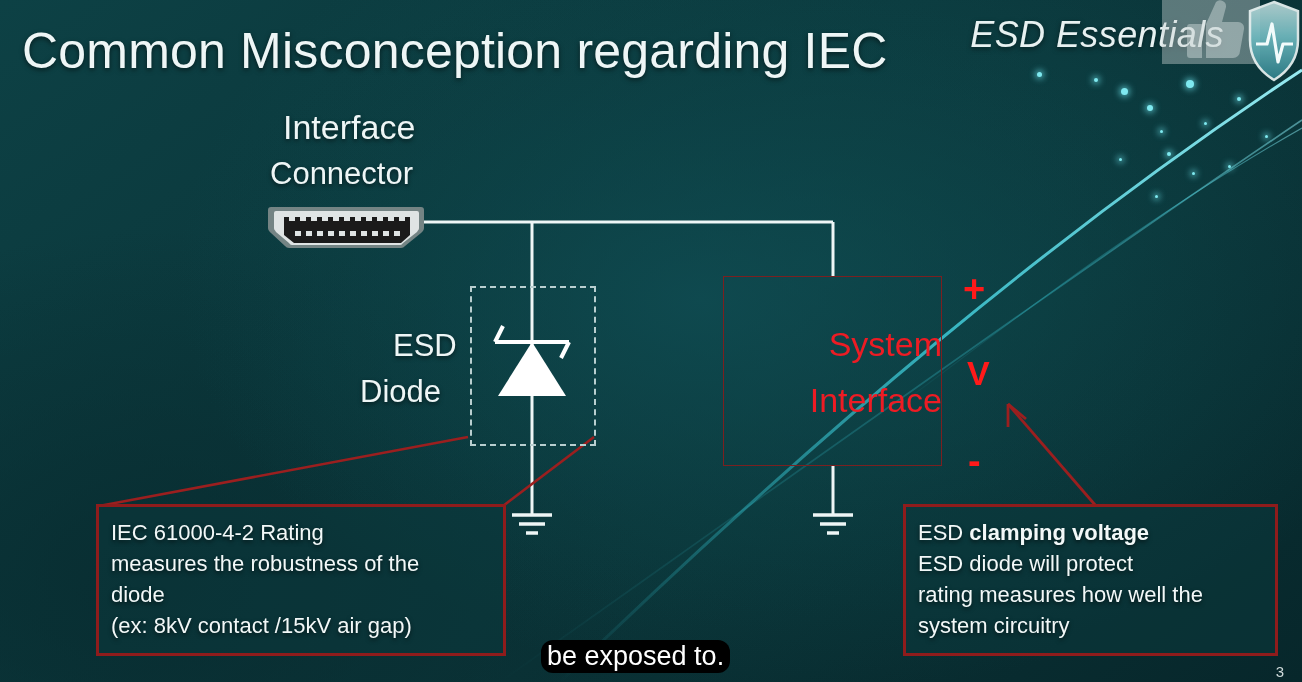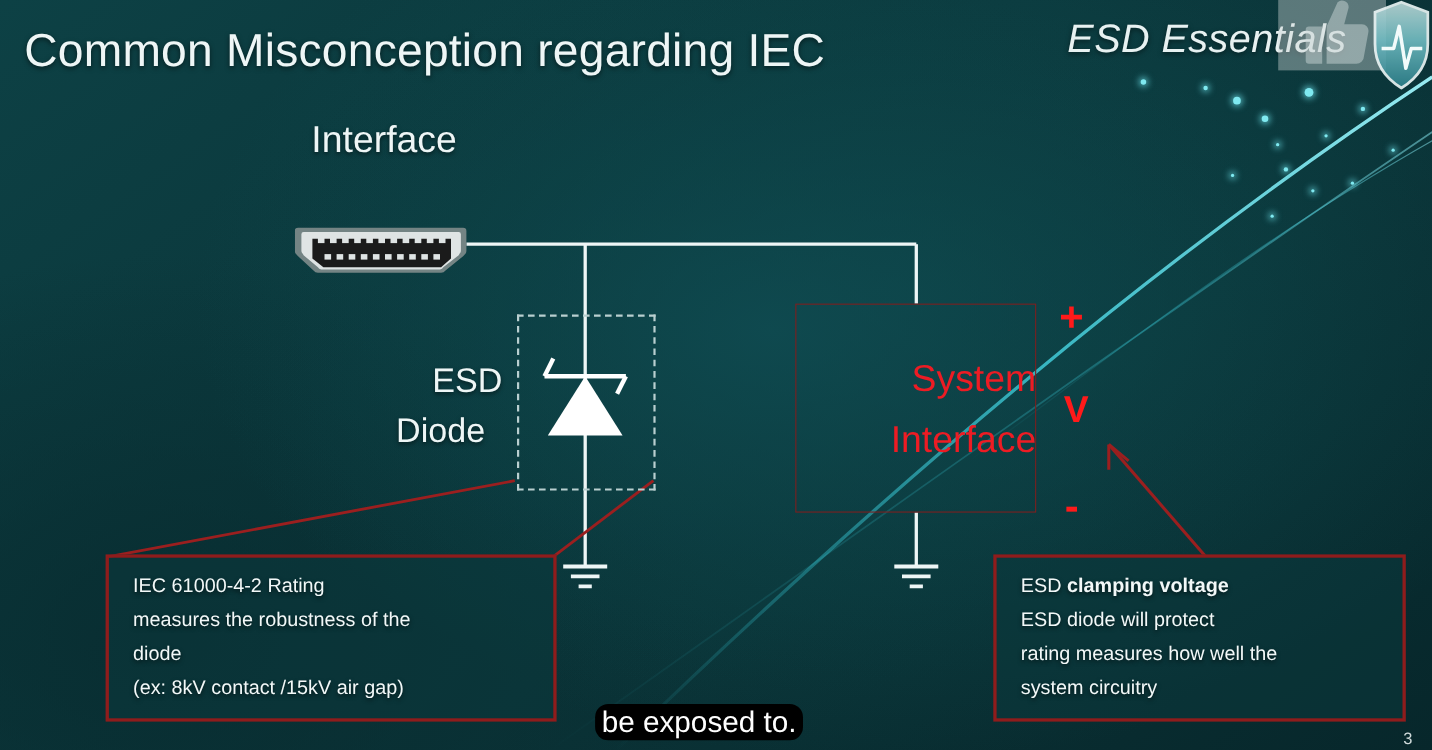--- a/index.html
+++ b/index.html
@@ -15,21 +15,21 @@
       radial-gradient(ellipse 700px 500px at 12% 85%, rgba(8,44,48,0.85) 0%, rgba(10,52,56,0) 70%),
       linear-gradient(145deg,#0d4145 0%, #0b383c 35%, #0a3236 65%, #07272b 100%);
   }
   .swoosh{position:absolute;inset:0;pointer-events:none;}
   .dot{position:absolute;border-radius:50%;background:#7fe9f0;
        box-shadow:0 0 6px 2px rgba(110,230,240,.65);}
 
   
   #title{
     position:absolute;left:22px;top:22px;
-    font-size:42px;color:#eef6f6;letter-spacing:.2px;
+    font-size:50px;color:#eef6f6;letter-spacing:.2px;
     text-shadow:0 2px 5px rgba(0,0,0,.55);
     white-space:nowrap;
   }
   #brand{
     position:absolute;right:78px;top:14px;
     font-size:36px;color:#e7f1f1;letter-spacing:.4px;
     text-shadow:0 2px 5px rgba(0,0,0,.5);
     white-space:nowrap;
     font-style:italic;
   }
@@ -68,21 +68,21 @@
   #esdbox{
     position:absolute;left:470px;top:286px;width:126px;height:160px;
     border:2px dashed #b9cfd0;box-sizing:border-box;
   }
 
   
   .callout{
     position:absolute;border:3px solid #8f1c1c;box-sizing:border-box;
     background:rgba(11,56,60,.55);
     color:#f2f8f8;text-shadow:0 2px 4px rgba(0,0,0,.6);
-    font-size:18px;line-height:31px;padding:10px 22px;
+    font-size:22px;line-height:31px;padding:10px 12px;
   }
   #callout-left{left:96px;top:504px;width:410px;height:152px;}
   #callout-right{left:903px;top:504px;width:375px;height:152px;}
   .callout b{font-weight:bold;}
 
   
   #caption{
     position:absolute;left:541px;top:640px;
     background:#000;color:#fff;font-size:27px;padding:1px 6px;
     white-space:nowrap;
@@ -217,20 +217,21 @@
       <rect x="71" y="28" width="6" height="5"></rect>
         <rect x="82" y="28" width="6" height="5"></rect>
       <rect x="93" y="28" width="6" height="5"></rect>
         <rect x="104" y="28" width="6" height="5"></rect>
       <rect x="115" y="28" width="6" height="5"></rect>
         <rect x="126" y="28" width="6" height="5"></rect>
     </g>
   </svg>
 
   <div class="lbl" id="lbl-interface">Interface</div>
+  <div class="lbl" id="lbl-connector">Connector</div>
   <div class="lbl" id="lbl-esd">ESD</div>
   <div class="lbl" id="lbl-diode">Diode</div>
 
   <div id="esdbox"></div>
 
   <div id="sysbox"></div>
   <div id="sys-t1">System</div>
   <div id="sys-t2">Interface</div>
 
   <div class="redlbl" id="r-plus">+</div>

